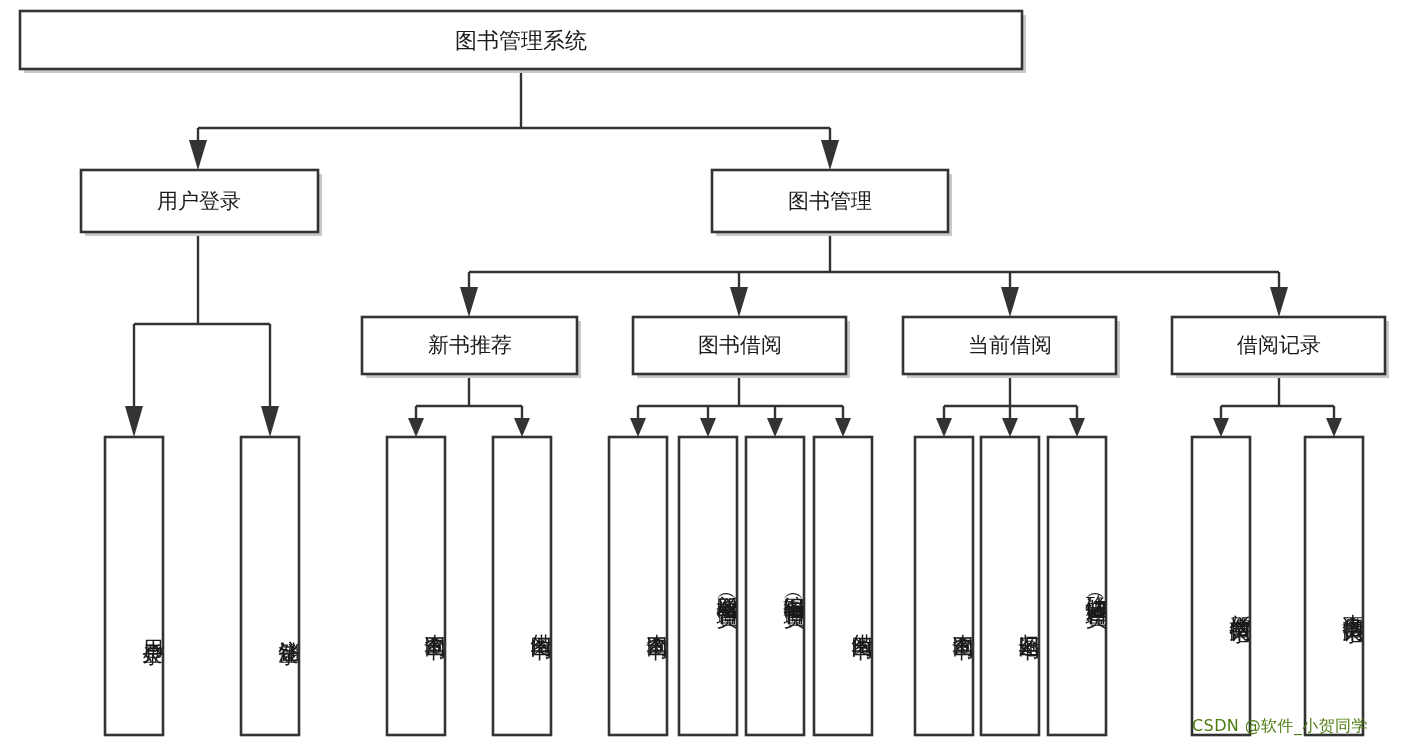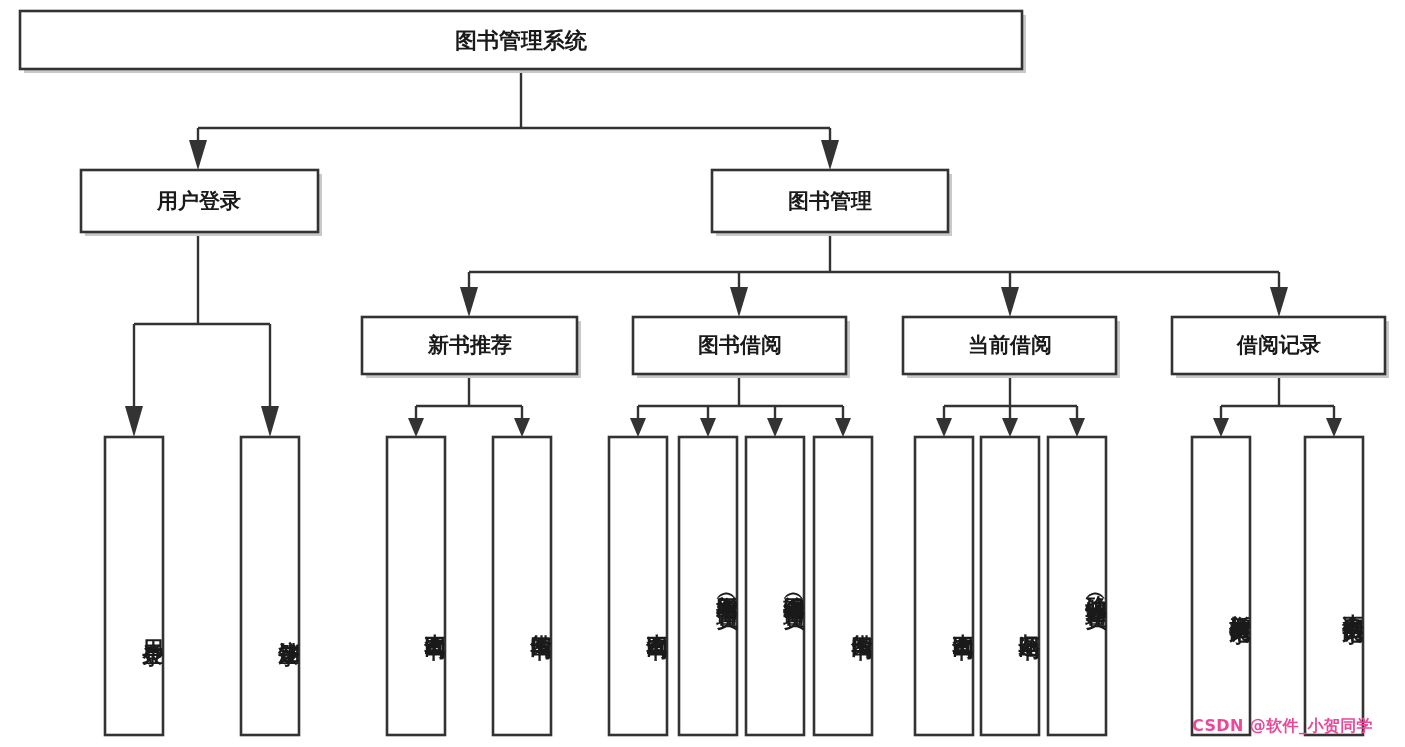--- a/index.html
+++ b/index.html
@@ -11,21 +11,20 @@
     width: 1405px;
     height: 747px;
     font-family: "DejaVu Sans", "Liberation Sans", sans-serif;
     overflow: hidden;
     position: relative;
   }
   #diagram-root {
     position: relative;
     width: 1405px;
     height: 706px;
-    font-weight: bold;
   }
   svg.diagram {
     position: absolute;
     top: 0;
     left: 0;
     width: 1405px;
     height: 747px;
   }
   .node-box {
     fill: #ffffff;
@@ -75,21 +74,21 @@
     justify-content: center;
     white-space: nowrap;
     pointer-events: none;
   }
   .watermark {
     position: absolute;
     left: 1192px;
     top: 716px;
     font-family: "DejaVu Sans", "Liberation Sans", sans-serif;
     font-size: 16px;
-    color: #ec4899;
+    color: #4d7c0f;
     white-space: nowrap;
     letter-spacing: 0.4px;
   }
 </style>
 </head>
 <body>
 
 <div id="diagram-root">
 
   <svg class="diagram" viewBox="0 0 1405 747" xmlns="http://www.w3.org/2000/svg">

